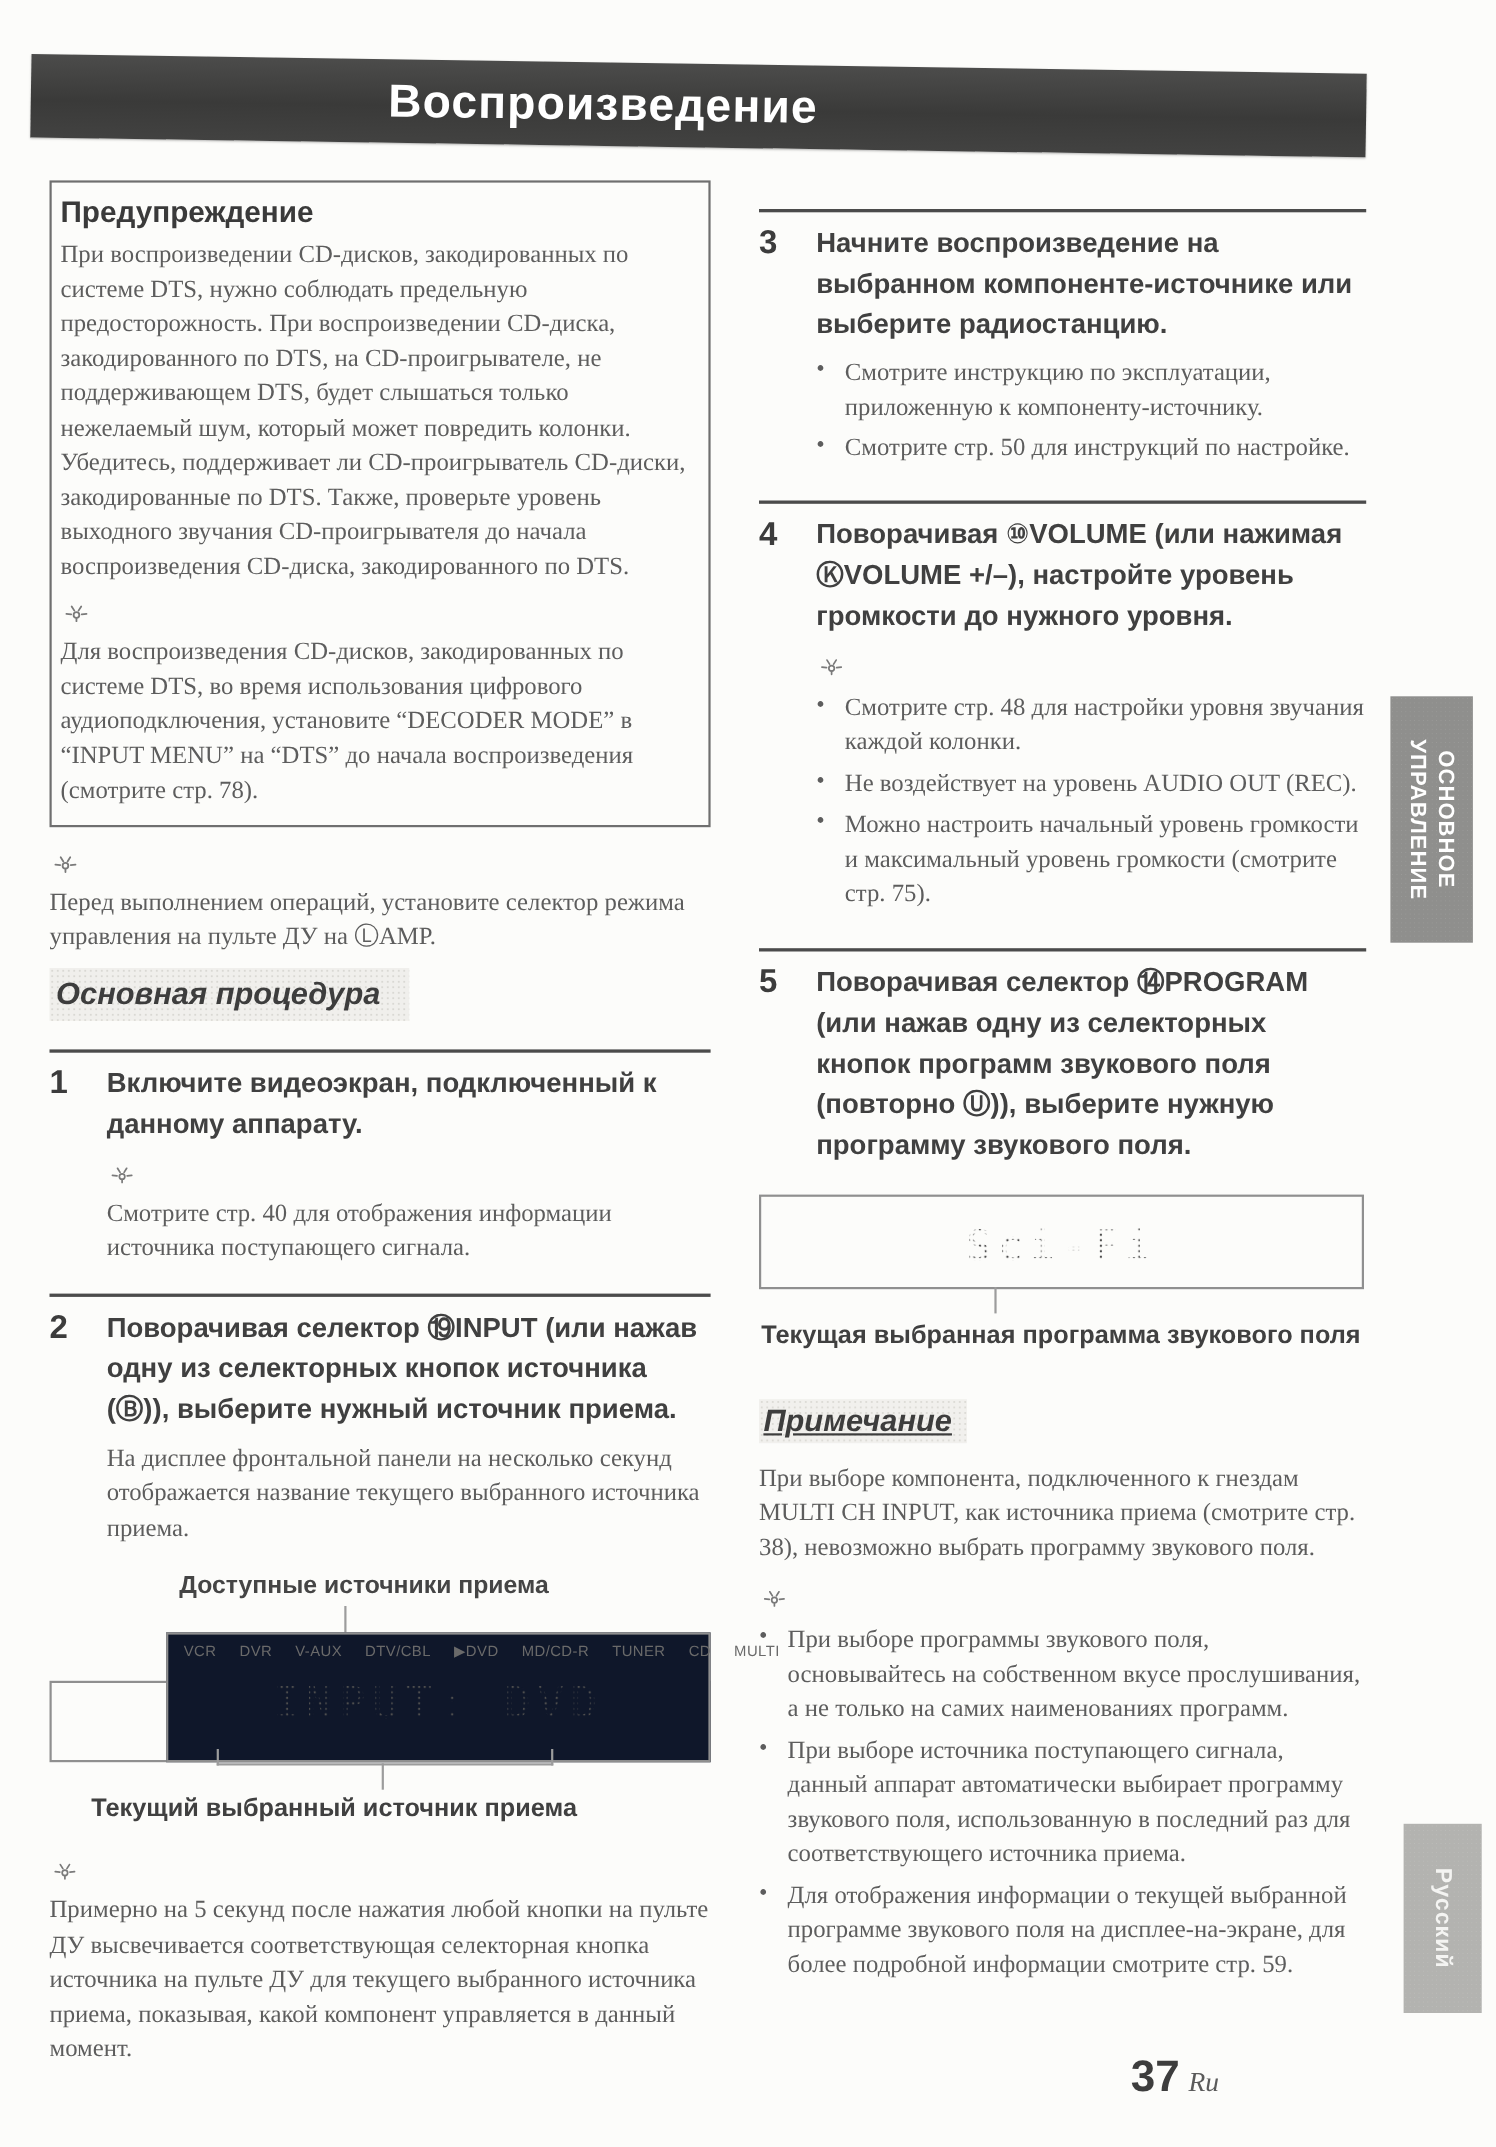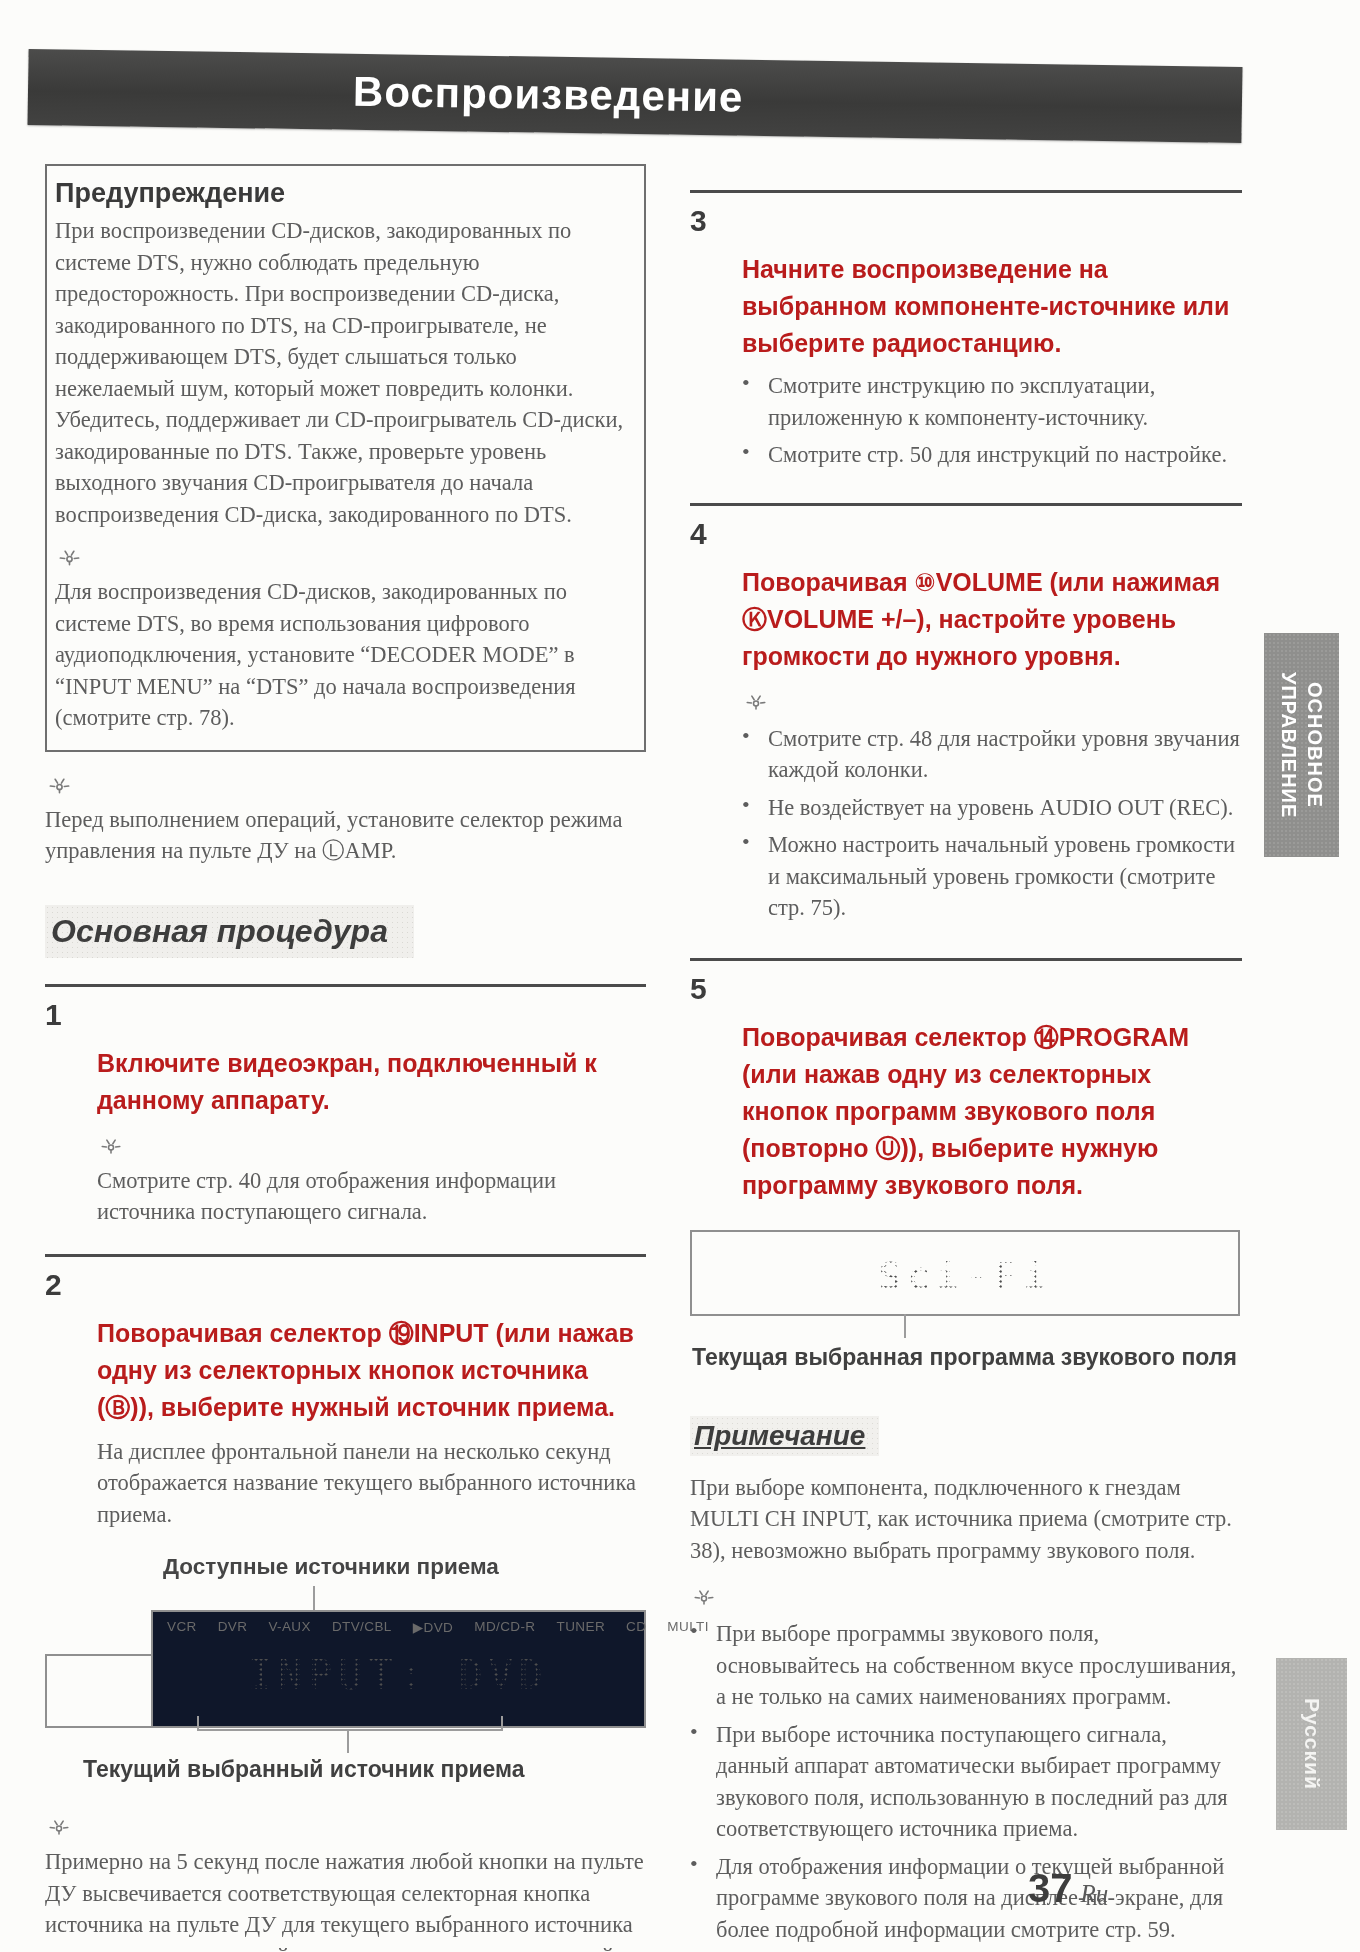--- a/index.html
+++ b/index.html
@@ -23,31 +23,31 @@
   
   .warnbox{border:2px solid #6f6f6f;padding:10px 18px 16px 8px;}
   .warn-title{font-family:"Liberation Sans","DejaVu Sans",sans-serif;font-weight:bold;
               font-size:27px;color:#3a3a3a;margin:2px 0 6px 0;}
 
   
   .tipicon{display:block;margin:16px 0 4px 2px;height:26px;}
 
   
   .h1{display:inline-block;font-family:"Liberation Sans","DejaVu Sans",sans-serif;
-      font-style:italic;font-weight:bold;font-size:32px;color:#3d3d3d;margin-top:38px;
+      font-style:italic;font-weight:bold;font-size:28px;color:#3d3d3d;margin-top:13px;
       padding:8px 26px 8px 6px;background-color:#f0efec;
       background-image:radial-gradient(#d9d8d3 22%,transparent 26%);background-size:5px 5px;}
 
   
   .rule{border-top:3px solid #4b4b4b;margin-top:26px;}
   .step{display:flex;margin-top:10px;}
   .num{flex:none;width:52px;font-family:"Liberation Sans","DejaVu Sans",sans-serif;
        font-weight:bold;font-size:30px;color:#3c3c3c;line-height:1.2;}
   .shead{font-family:"Liberation Sans","DejaVu Sans",sans-serif;font-weight:bold;
-         font-size:25px;line-height:1.48;color:#b91c1c;margin-top:48px;}
+         font-size:25px;line-height:1.48;color:#404040;}
   .indent{margin-left:52px;}
   .bul{display:flex;margin-top:6px;}
   .bul .d{flex:none;width:26px;color:#5d5d5d;font-size:22px;}
 
   
   .fig1{position:relative;height:238px;margin-top:24px;}
   .d1label{position:absolute;left:118px;top:0;font-weight:bold;font-size:22.5px;color:#454545;}
   .d1vline{position:absolute;left:268px;top:32px;height:24px;border-left:2px solid #9c9c9c;}
   .d1outer{position:absolute;left:0;top:100px;width:597px;height:70px;border:2px solid #8f8f8f;}
   .d1panel{position:absolute;left:106px;top:56px;width:491px;height:114px;border:2px solid #8f8f8f;background:#0f172a;}

